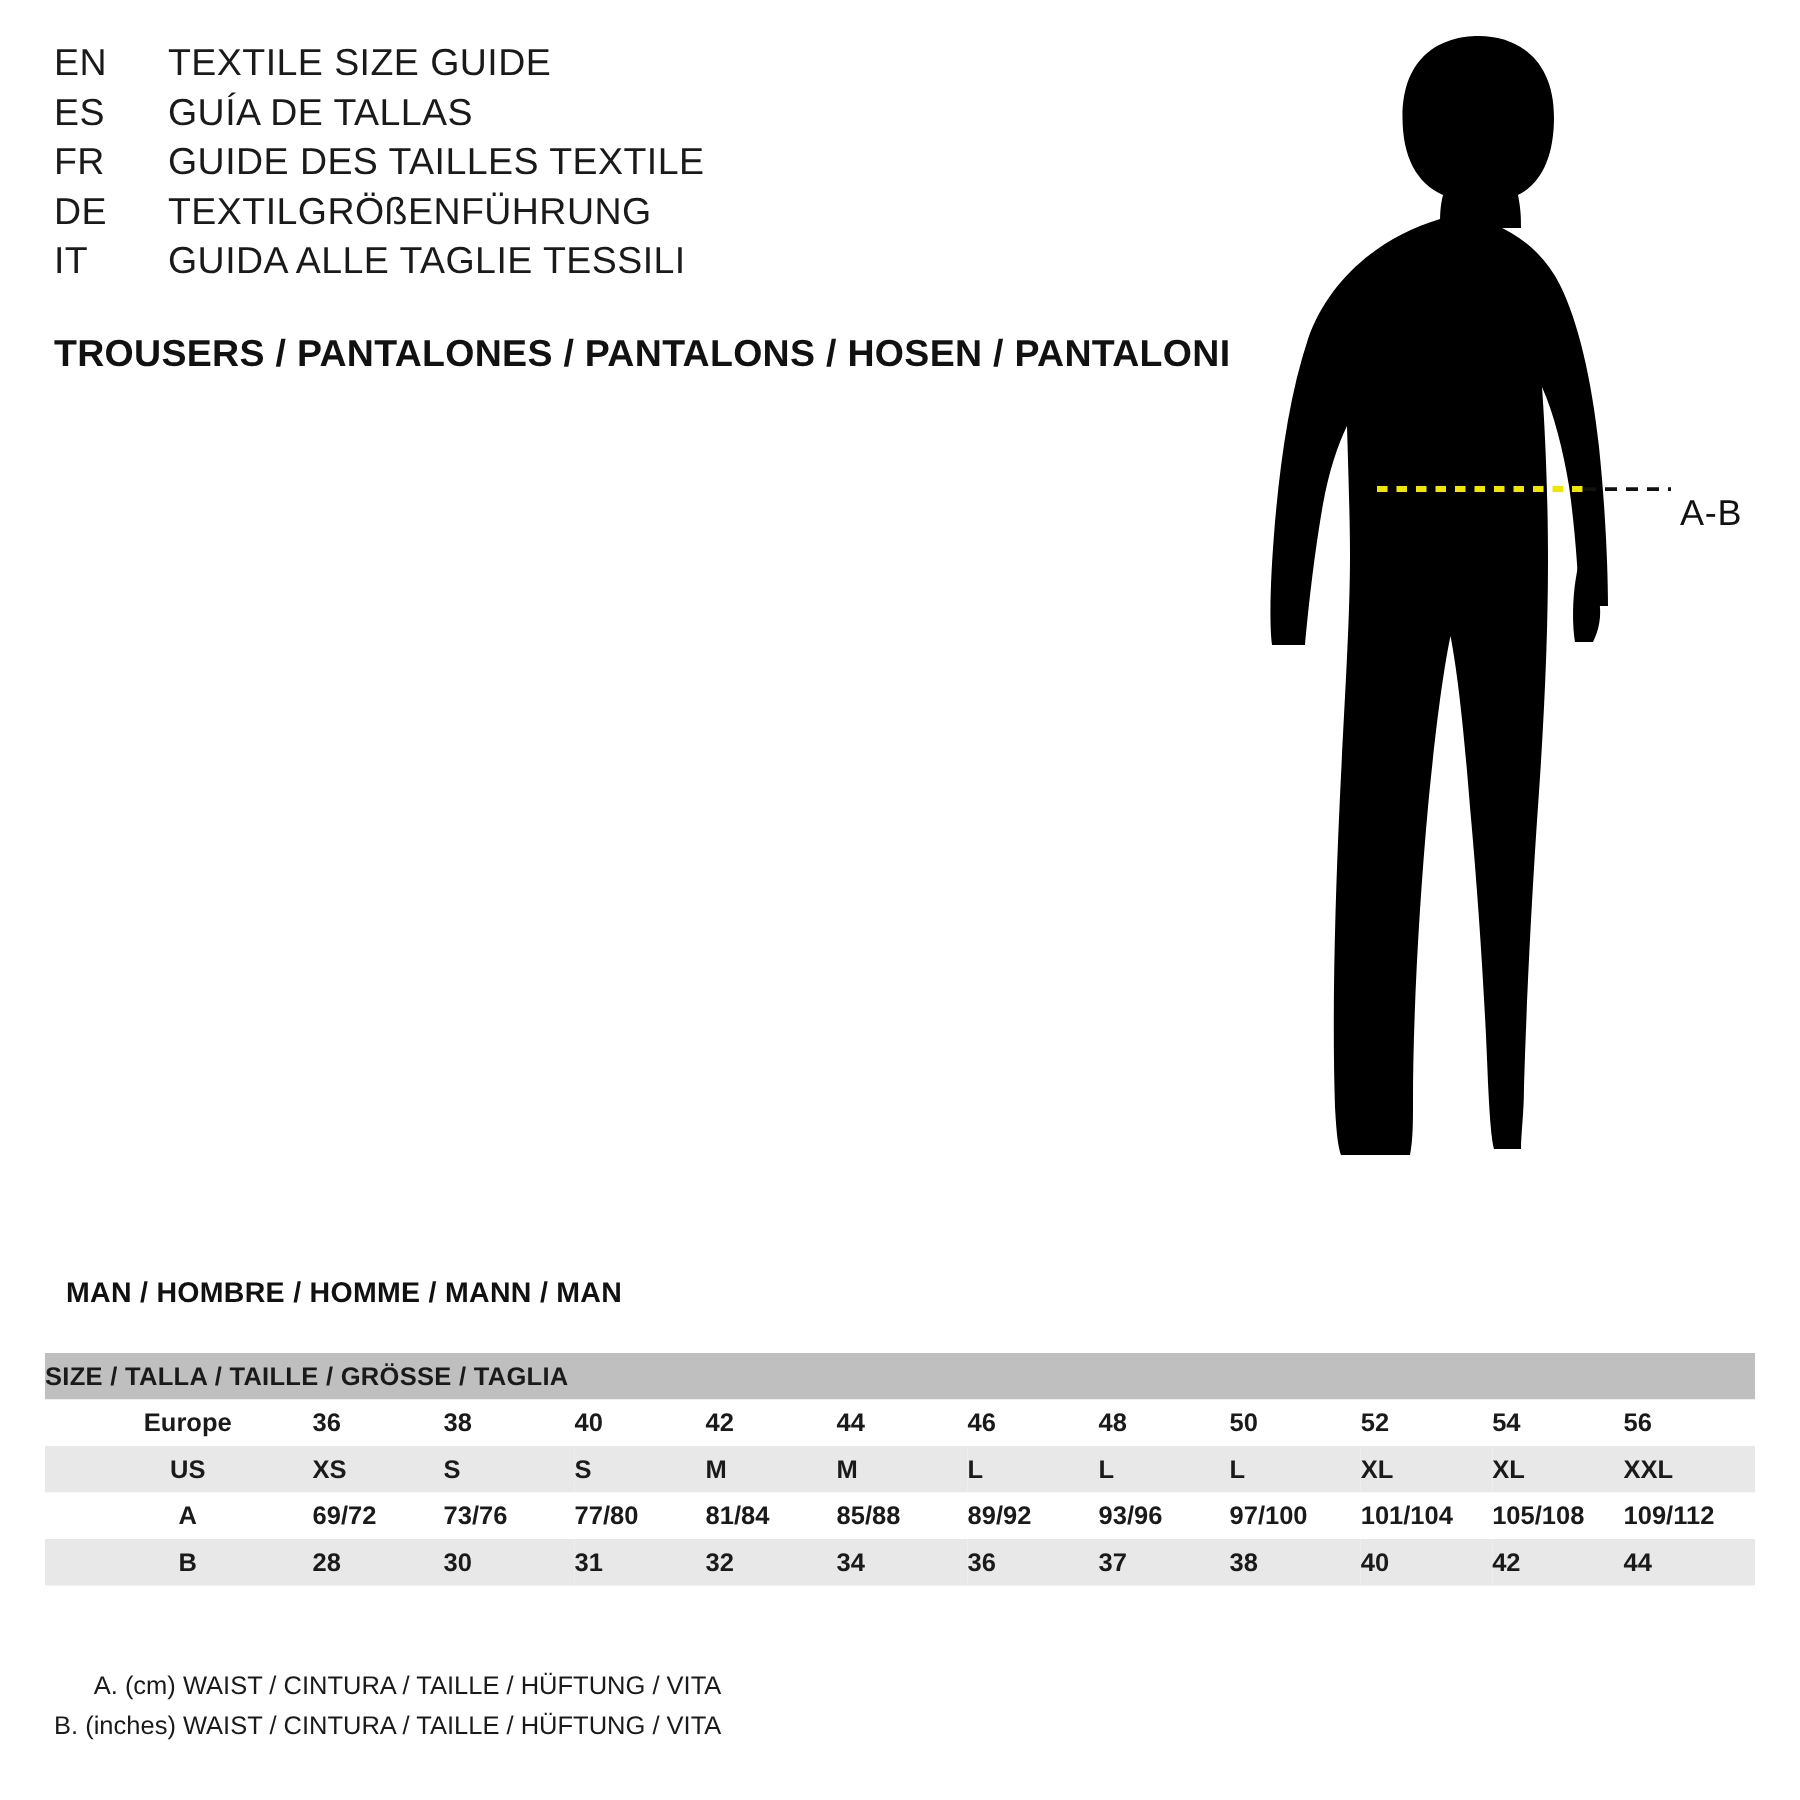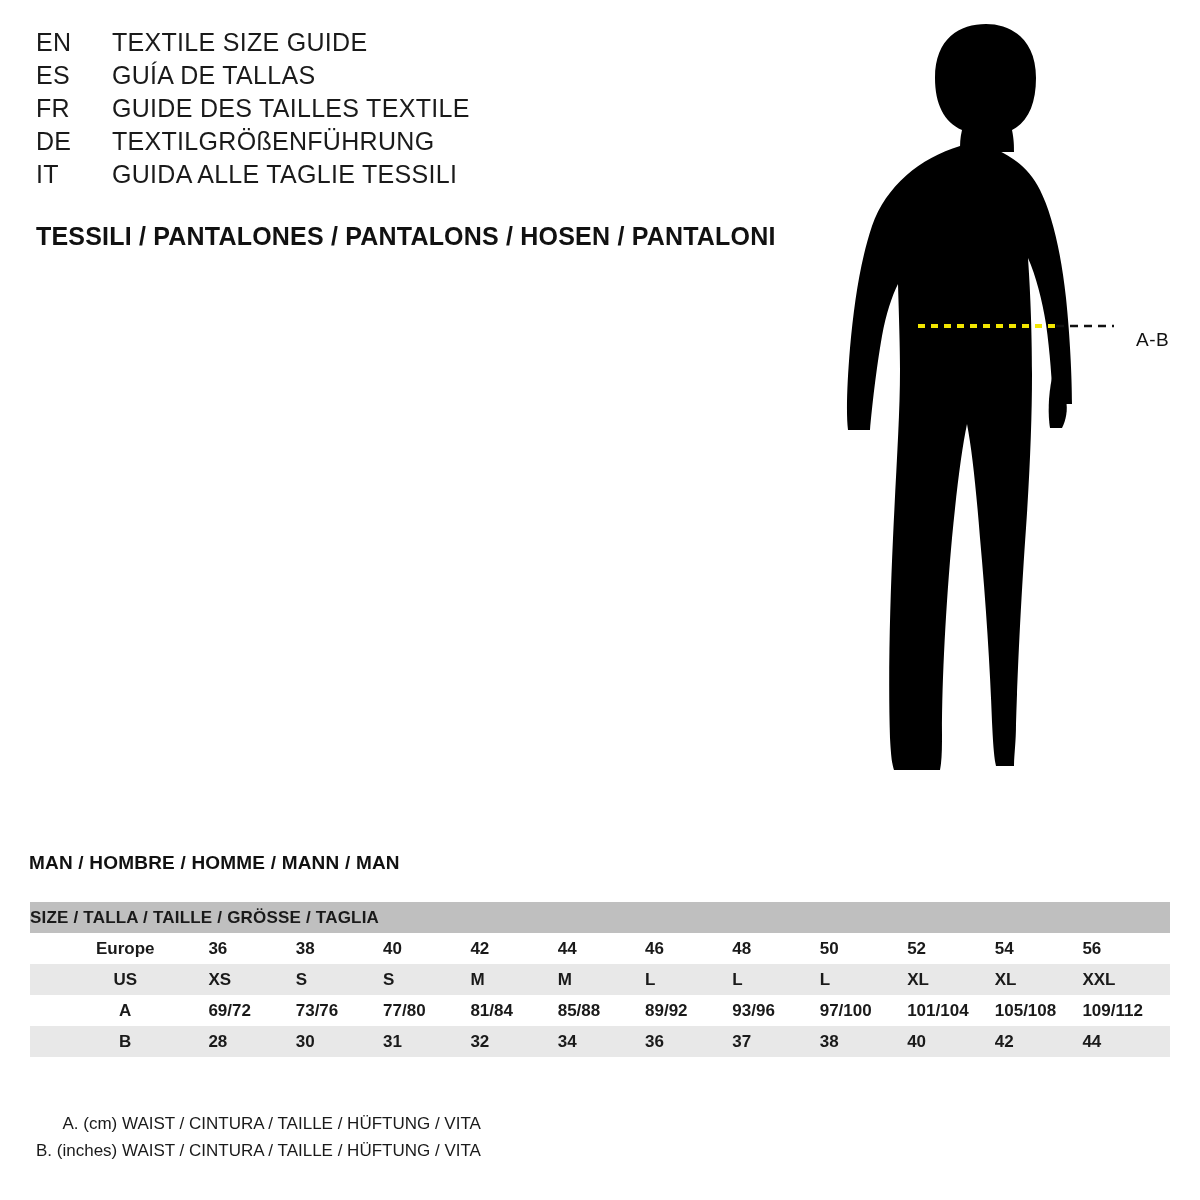--- a/index.html
+++ b/index.html
@@ -60,32 +60,32 @@
     left: 800px;
     top: 18px;
     width: 400px;
     height: 790px;
   }
   .figure-svg {
     display: block;
   }
   .ab-label {
     position: absolute;
-    left: 336px;
+    left: 320px;
     top: 311px;
-    font-size: 19px;
+    font-size: 24px;
     color: #111;
     letter-spacing: 0.5px;
     text-align: center;
   }
 
   
   .section-title {
     position: absolute;
-    left: 29px;
+    left: 44px;
     top: 852px;
     font-size: 19px;
     font-weight: bold;
     letter-spacing: 0.2px;
     color: #111;
   }
   .table-wrap {
     position: absolute;
     left: 30px;
     top: 902px;
@@ -155,21 +155,21 @@
     <div class="lang-row">
       <span class="lang-code">DE</span>
       <span class="lang-text">TEXTILGRÖßENFÜHRUNG</span>
     </div>
     <div class="lang-row">
       <span class="lang-code">IT</span>
       <span class="lang-text">GUIDA ALLE TAGLIE TESSILI</span>
     </div>
   </div>
 
-  <div class="garment-title">TESSILI / PANTALONES / PANTALONS / HOSEN / PANTALONI</div>
+  <div class="garment-title">TROUSERS / PANTALONES / PANTALONS / HOSEN / PANTALONI</div>
 
   <div class="figure-wrap">
     <svg class="figure-svg" width="400" height="790" viewBox="0 0 400 790" xmlns="http://www.w3.org/2000/svg">
 
       <path fill="#000000" d="M135 60 C135 20 160 6 186 6 C212 6 236 22 236 60 C236 86 228 104 212 112 C214 122 214 128 214 134 L160 134 C160 126 160 120 162 112 C144 104 135 86 135 60 Z"></path>
 
       <path fill="#000000" d="M160 128
         C120 140 86 168 72 208
         C60 244 54 286 50 330
         C47 366 46 396 48 412

